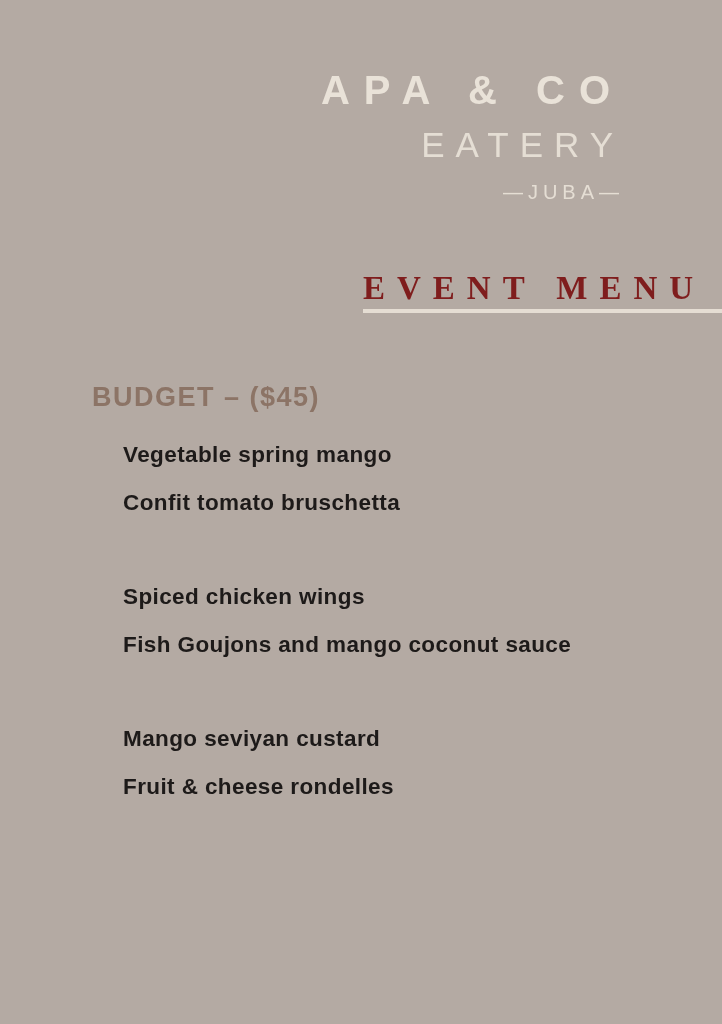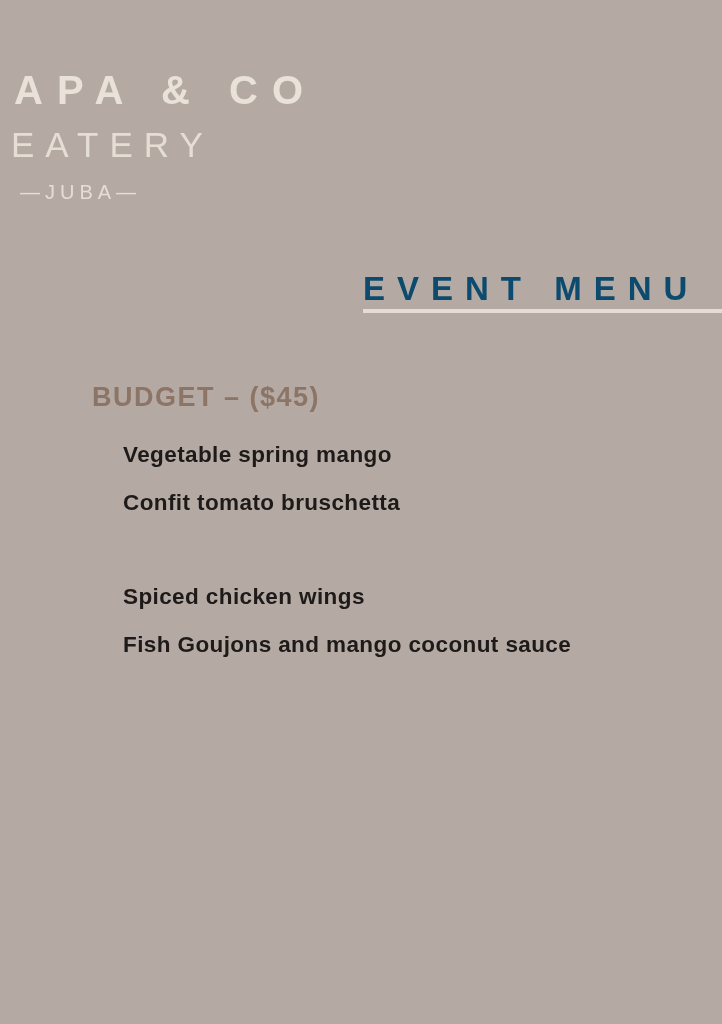--- a/index.html
+++ b/index.html
@@ -14,21 +14,21 @@
     overflow: hidden;
     font-family: "Liberation Sans", sans-serif;
   }
 
   
   .brand {
     position: absolute;
     top: 68px;
     left: 0;
     width: 624px;
-    text-align: left;
+    text-align: right;
   }
   .brand-name {
     font-size: 40px;
     font-weight: bold;
     letter-spacing: 14px;
     padding-left: 14px; 
     color: #e9e2d8;
   }
   .brand-type {
     margin-top: 12px;
@@ -48,22 +48,23 @@
   }
 
   
   .event-title {
     position: absolute;
     left: 363px;
     top: 270px;
     font-size: 33px;
     font-weight: bold;
     letter-spacing: 12px;
-    color: #0c4a6e;
+    color: #7f1d1d;
     white-space: nowrap;
+    font-family: Liberation Serif, serif;
   }
   .event-rule {
     position: absolute;
     left: 363px;
     right: 0;
     top: 309px;
     height: 4px;
     background: #e5ddd3;
   }
 
@@ -113,13 +114,17 @@
 
 <main class="menu-body">
   <div class="course-group">
     <div class="menu-item">Vegetable spring mango</div>
     <div class="menu-item">Confit tomato bruschetta</div>
   </div>
   <div class="course-group">
     <div class="menu-item">Spiced chicken wings</div>
     <div class="menu-item">Fish Goujons and mango coconut sauce</div>
   </div>
+  <div class="course-group">
+    <div class="menu-item">Mango seviyan custard</div>
+    <div class="menu-item">Fruit &amp; cheese rondelles</div>
+  </div>
 </main>
 
 </body></html>

